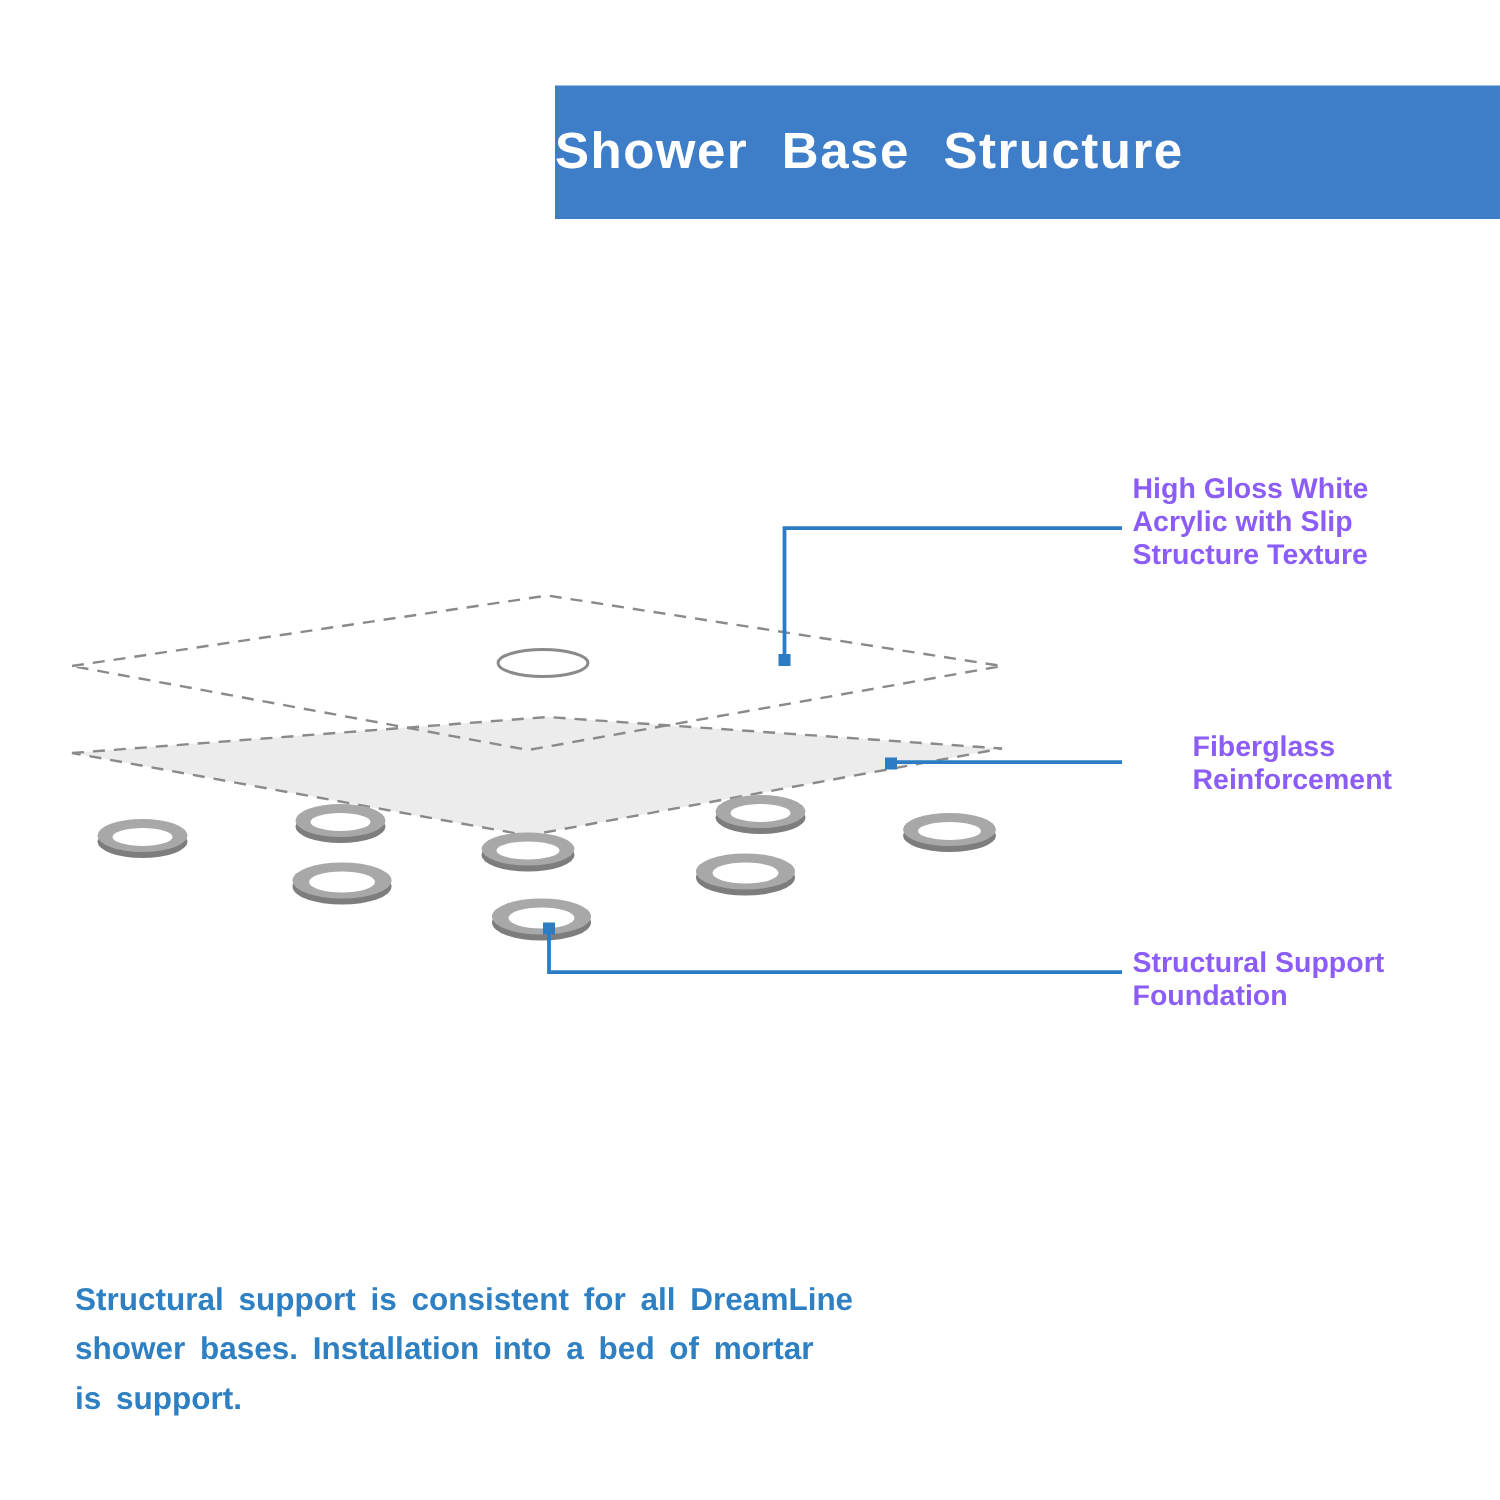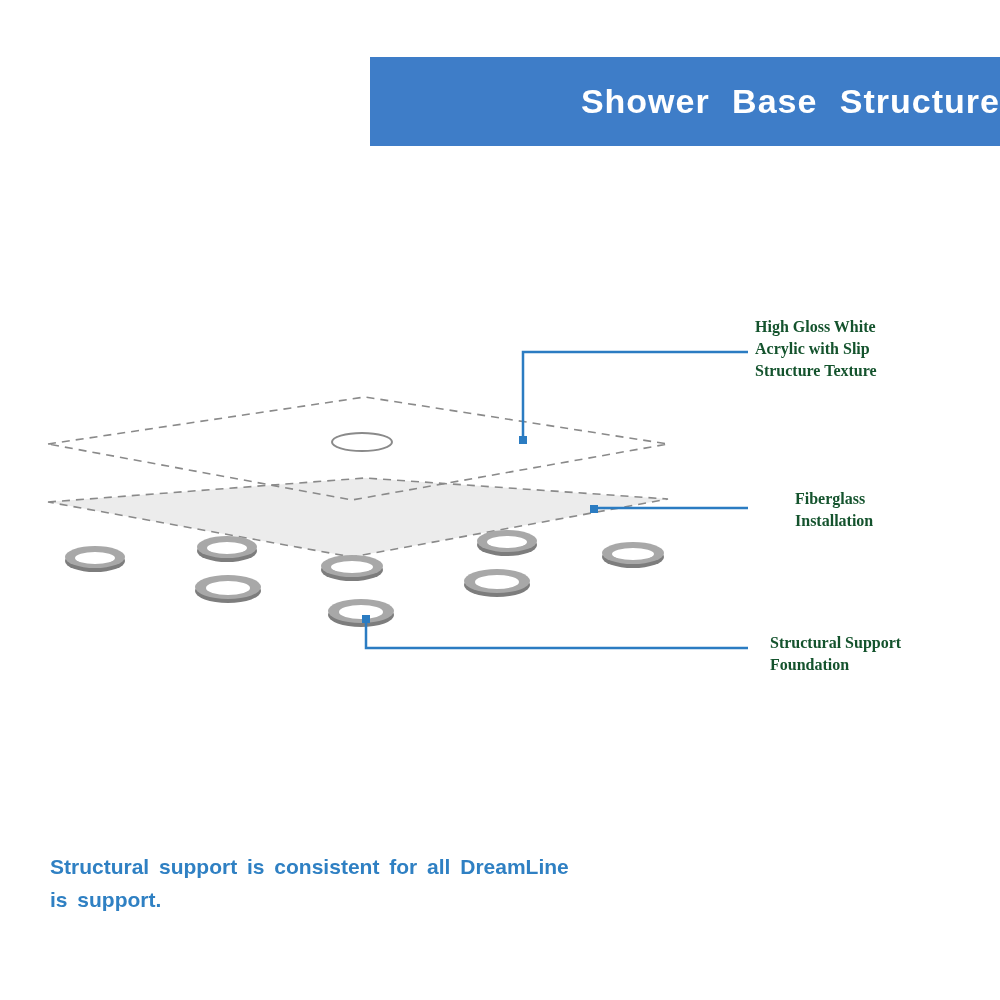--- a/index.html
+++ b/index.html
@@ -9,41 +9,40 @@
     position:relative;
     overflow:hidden;
     font-family:"Liberation Sans", sans-serif;
     font-weight:bold;
   }
   .banner{
     position:absolute;
     left:370px;top:57px;
     width:630px;height:89px;
     background:#3e7dc8;
-    display:flex;align-items:center;justify-content:flex-end;
+    display:flex;align-items:center;justify-content:flex-start;
   }
   .banner-title{
     color:#ffffff;
     font-size:34px;
     letter-spacing:1px;
     word-spacing:12px;
   }
   .diagram-svg{
     position:absolute;left:0;top:0;
   }
   .callout{
     position:absolute;
-    color:#14532d;
-    font-size:16px;
+    color:#8b5cf6;
+    font-size:19px;
     line-height:22px;
-    font-family:Liberation Serif, serif;
   }
   .callout-acrylic{left:755px;top:316px;}
   .callout-fiberglass{left:795px;top:488px;}
-  .callout-support{left:755px;top:632px;margin-left:15px;}
+  .callout-support{left:755px;top:632px;}
   .footer-text{
     position:absolute;
     left:50px;top:850px;
     color:#2f80c3;
     font-size:21px;
     line-height:33px;
     word-spacing:4px;
   }
 </style>
 </head>
@@ -122,24 +121,25 @@
 </svg>
 
 <div class="callout callout-acrylic">
   <div>High Gloss White</div>
   <div>Acrylic with Slip</div>
   <div>Structure Texture</div>
 </div>
 
 <div class="callout callout-fiberglass">
   <div>Fiberglass</div>
-  <div>Installation</div>
+  <div>Reinforcement</div>
 </div>
 
 <div class="callout callout-support">
   <div>Structural Support</div>
   <div>Foundation</div>
 </div>
 
 <div class="footer-text">
   <div>Structural support is consistent for all DreamLine</div>
+  <div>shower bases. Installation into a bed of mortar</div>
   <div>is support.</div>
 </div>
 
 </body></html>

